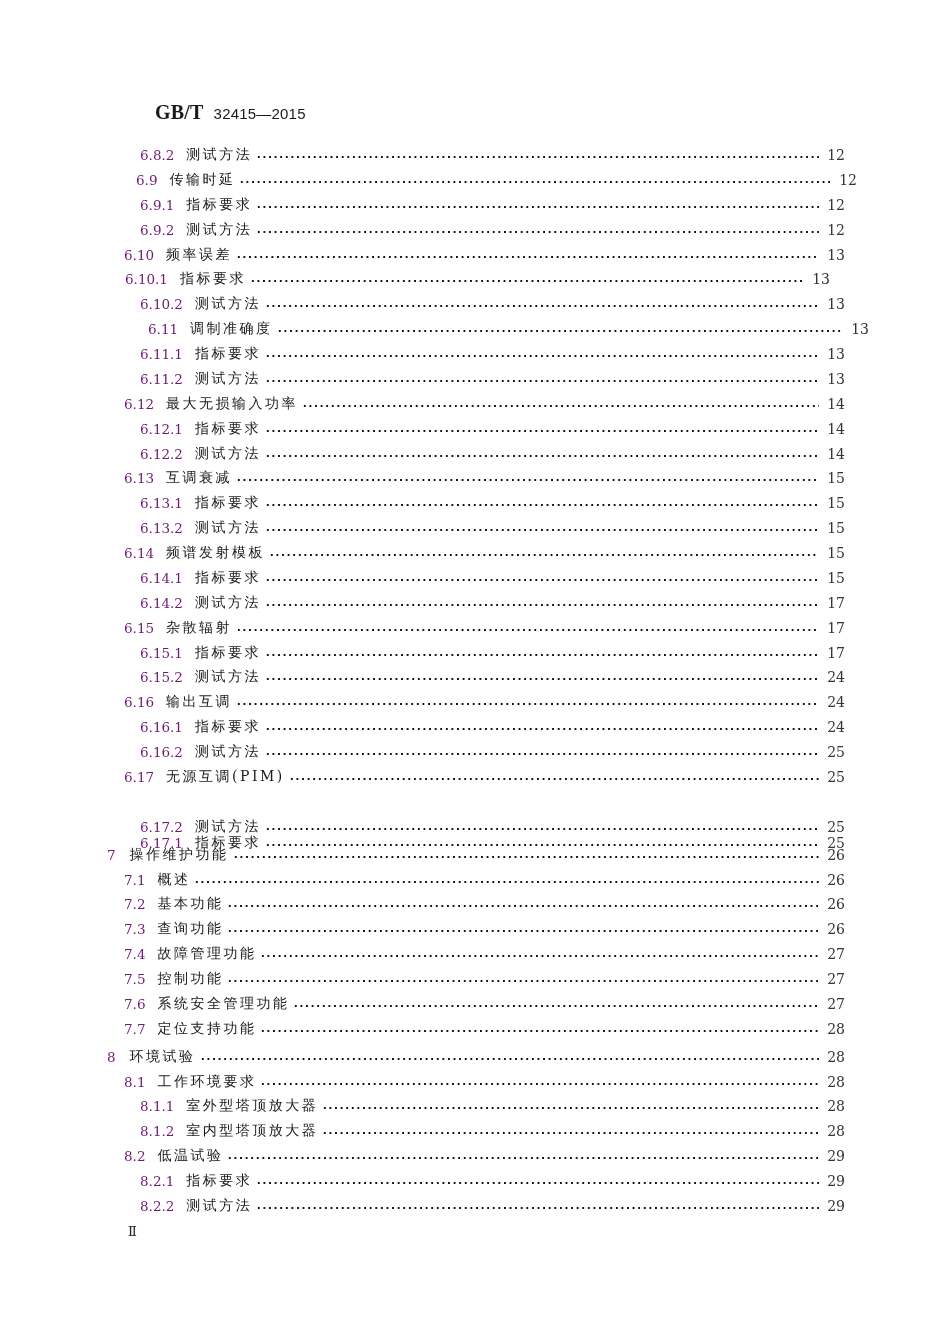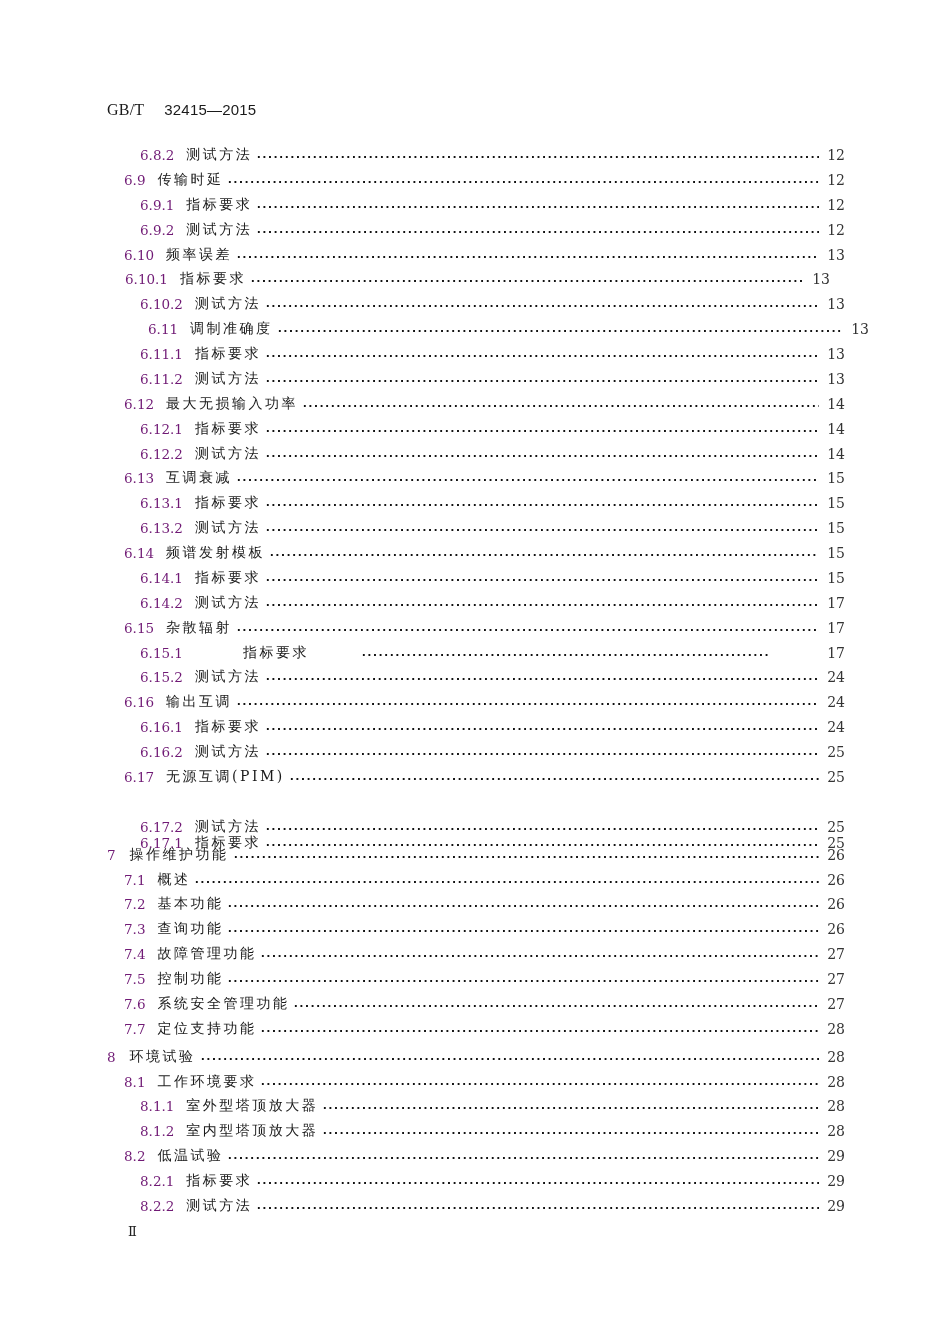--- a/index.html
+++ b/index.html
@@ -1,20 +1,20 @@
 <!DOCTYPE html>
 <html><head>
 <meta charset="utf-8">
 <style>
   html, body { margin: 0; padding: 0; background: #ffffff; }
   body { width: 950px; height: 1344px; position: relative; overflow: hidden;
          font-family: "DejaVu Serif", "Liberation Serif", serif; color: #1a1a1a; }
   .header { position: absolute; left: 107px; top: 101px; font-size: 15px; letter-spacing: 0.2px; }
-  .header .gb { font-family: "Liberation Serif", "DejaVu Serif", serif; font-weight: normal; font-size: 16px; }
-  .header .num { font-family: "Liberation Sans", "DejaVu Sans", sans-serif; font-size: 15px; margin-left: 20px; }
+  .header .gb { font-family: "Liberation Serif", "DejaVu Serif", serif; font-weight: bold; font-size: 20px; margin-left: 48px; }
+  .header .num { font-family: "Liberation Sans", "DejaVu Sans", sans-serif; font-size: 15px; margin-left: 10px; }
   .toc { position: absolute; left: 0; top: 0; width: 950px; }
   .row { position: absolute; height: 20px; display: flex; align-items: center; font-size: 14px; white-space: nowrap; }
   .row .no { display: inline-block; color: #701a75; font-size: 13.5px; }
   .row .title { display: inline-block; letter-spacing: 2.5px; margin-left: 12px; }
   .row .leader { flex: 1; height: 20px; position: relative; margin-left: 4px; margin-right: 8px; overflow: hidden; }
   .row .leader::after { content: ""; position: absolute; left: 0; right: 0; top: 11px; height: 2px;
        background-image: radial-gradient(circle, #111 0.9px, transparent 1.1px);
        background-size: 5.6px 2px; background-repeat: repeat-x; }
   .row .page { width: 18px; text-align: right; font-size: 14px; color: #333; }
   .footer { position: absolute; left: 128px; top: 1224px; font-size: 13px; color: #222; letter-spacing: -1px; font-family: "DejaVu Serif", serif; }
@@ -26,21 +26,21 @@
   <span class="gb">GB/T</span><span class="num">32415—2015</span>
 </div>
 
 <div class="toc" id="toc">
     <div class="row" style="top: 145px; left: 140px; width: 705px;">
       <span class="no">6.8.2</span>
       <span class="title">测试方法</span>
       <span class="leader"></span>
       <span class="page">12</span>
     </div>
-    <div class="row" style="top: 169.88px; left: 124px; width: 721px;">
+    <div class="row" style="top: 169.88px; left: 136px; width: 721px;">
       <span class="no">6.9</span>
       <span class="title">传输时延</span>
       <span class="leader"></span>
       <span class="page">12</span>
     </div>
     <div class="row" style="top: 194.76px; left: 140px; width: 705px;">
       <span class="no">6.9.1</span>
       <span class="title">指标要求</span>
       <span class="leader"></span>
       <span class="page">12</span>
@@ -140,21 +140,21 @@
       <span class="title">测试方法</span>
       <span class="leader"></span>
       <span class="page">17</span>
     </div>
     <div class="row" style="top: 617.72px; left: 124px; width: 721px;">
       <span class="no">6.15</span>
       <span class="title">杂散辐射</span>
       <span class="leader"></span>
       <span class="page">17</span>
     </div>
-    <div class="row" style="top: 642.6px; left: 140px; width: 705px; gap: 48px;">
+    <div class="row" style="top: 642.6px; left: 140px; width: 705px;">
       <span class="no">6.15.1</span>
       <span class="title">指标要求</span>
       <span class="leader"></span>
       <span class="page">17</span>
     </div>
     <div class="row" style="top: 667.48px; left: 140px; width: 705px;">
       <span class="no">6.15.2</span>
       <span class="title">测试方法</span>
       <span class="leader"></span>
       <span class="page">24</span>

